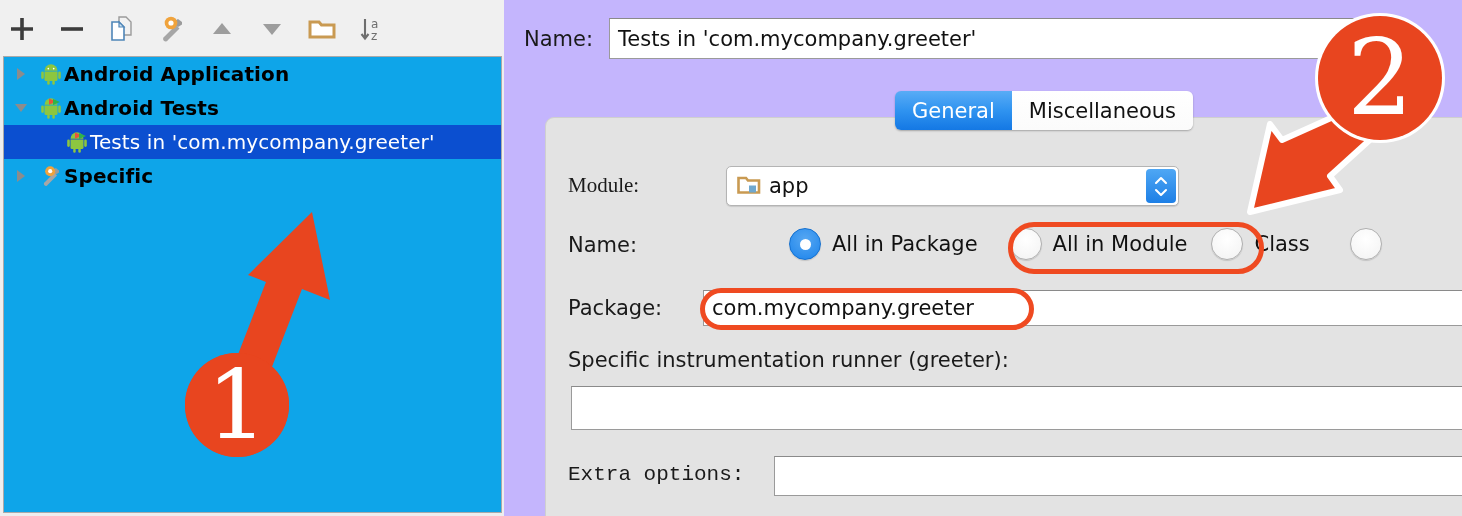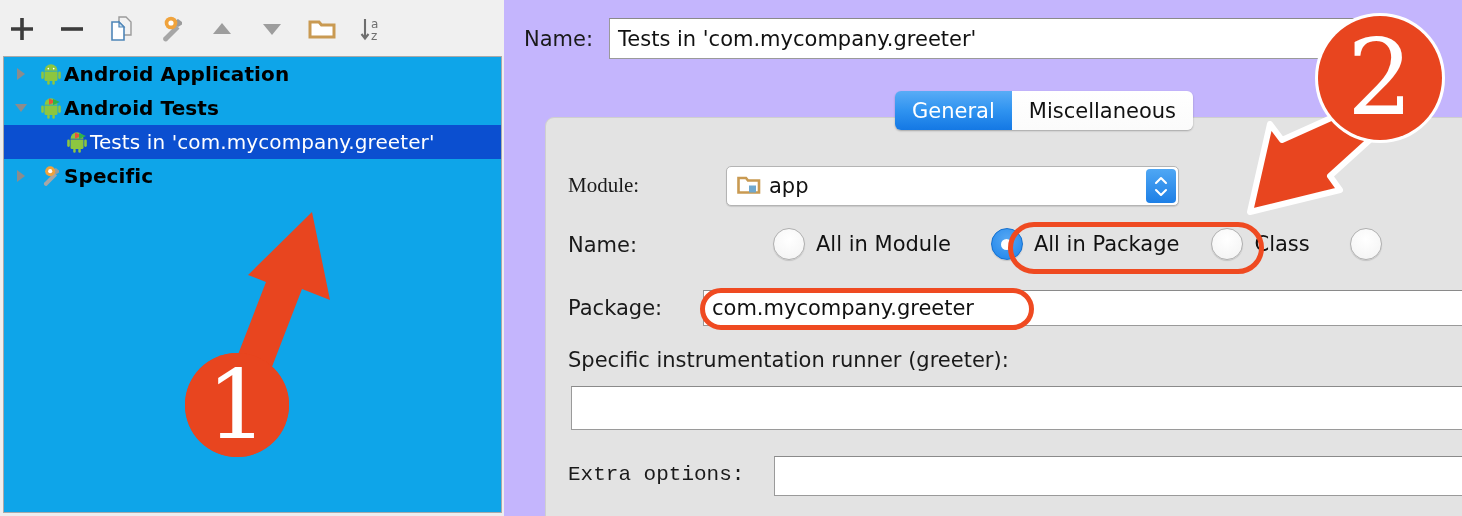--- a/index.html
+++ b/index.html
@@ -255,27 +255,27 @@
             </svg>
           <svg width="14" height="9" viewBox="0 0 14 9">
               <path d="M2 2 L7 7 L12 2" stroke="#fff" stroke-width="2.1" fill="none" stroke-linecap="round" stroke-linejoin="round"></path>
             </svg>
         </span>
       </div>
 
       <span class="form-lbl" style="left:22px;top:115px;">Name:</span>
 
       <div class="radio-group" style="left:227px;top:110px;">
+        <label class="radio" style="margin-right:32px;margin-left:16px;">
+          <span class="rdot on"></span>
+          <span class="rlabel">All in Package</span>
+        </label>
         <label class="radio" style="margin-right:24px;">
           <span class="rdot"></span>
           <span class="rlabel">All in Module</span>
-        </label>
-        <label class="radio" style="margin-right:32px;margin-left:16px;">
-          <span class="rdot on"></span>
-          <span class="rlabel">All in Package</span>
         </label>
         <label class="radio" style="margin-right:40px;">
           <span class="rdot"></span>
           <span class="rlabel">Class</span>
         </label>
         <label class="radio">
           <span class="rdot"></span>
         </label>
       </div>
 

